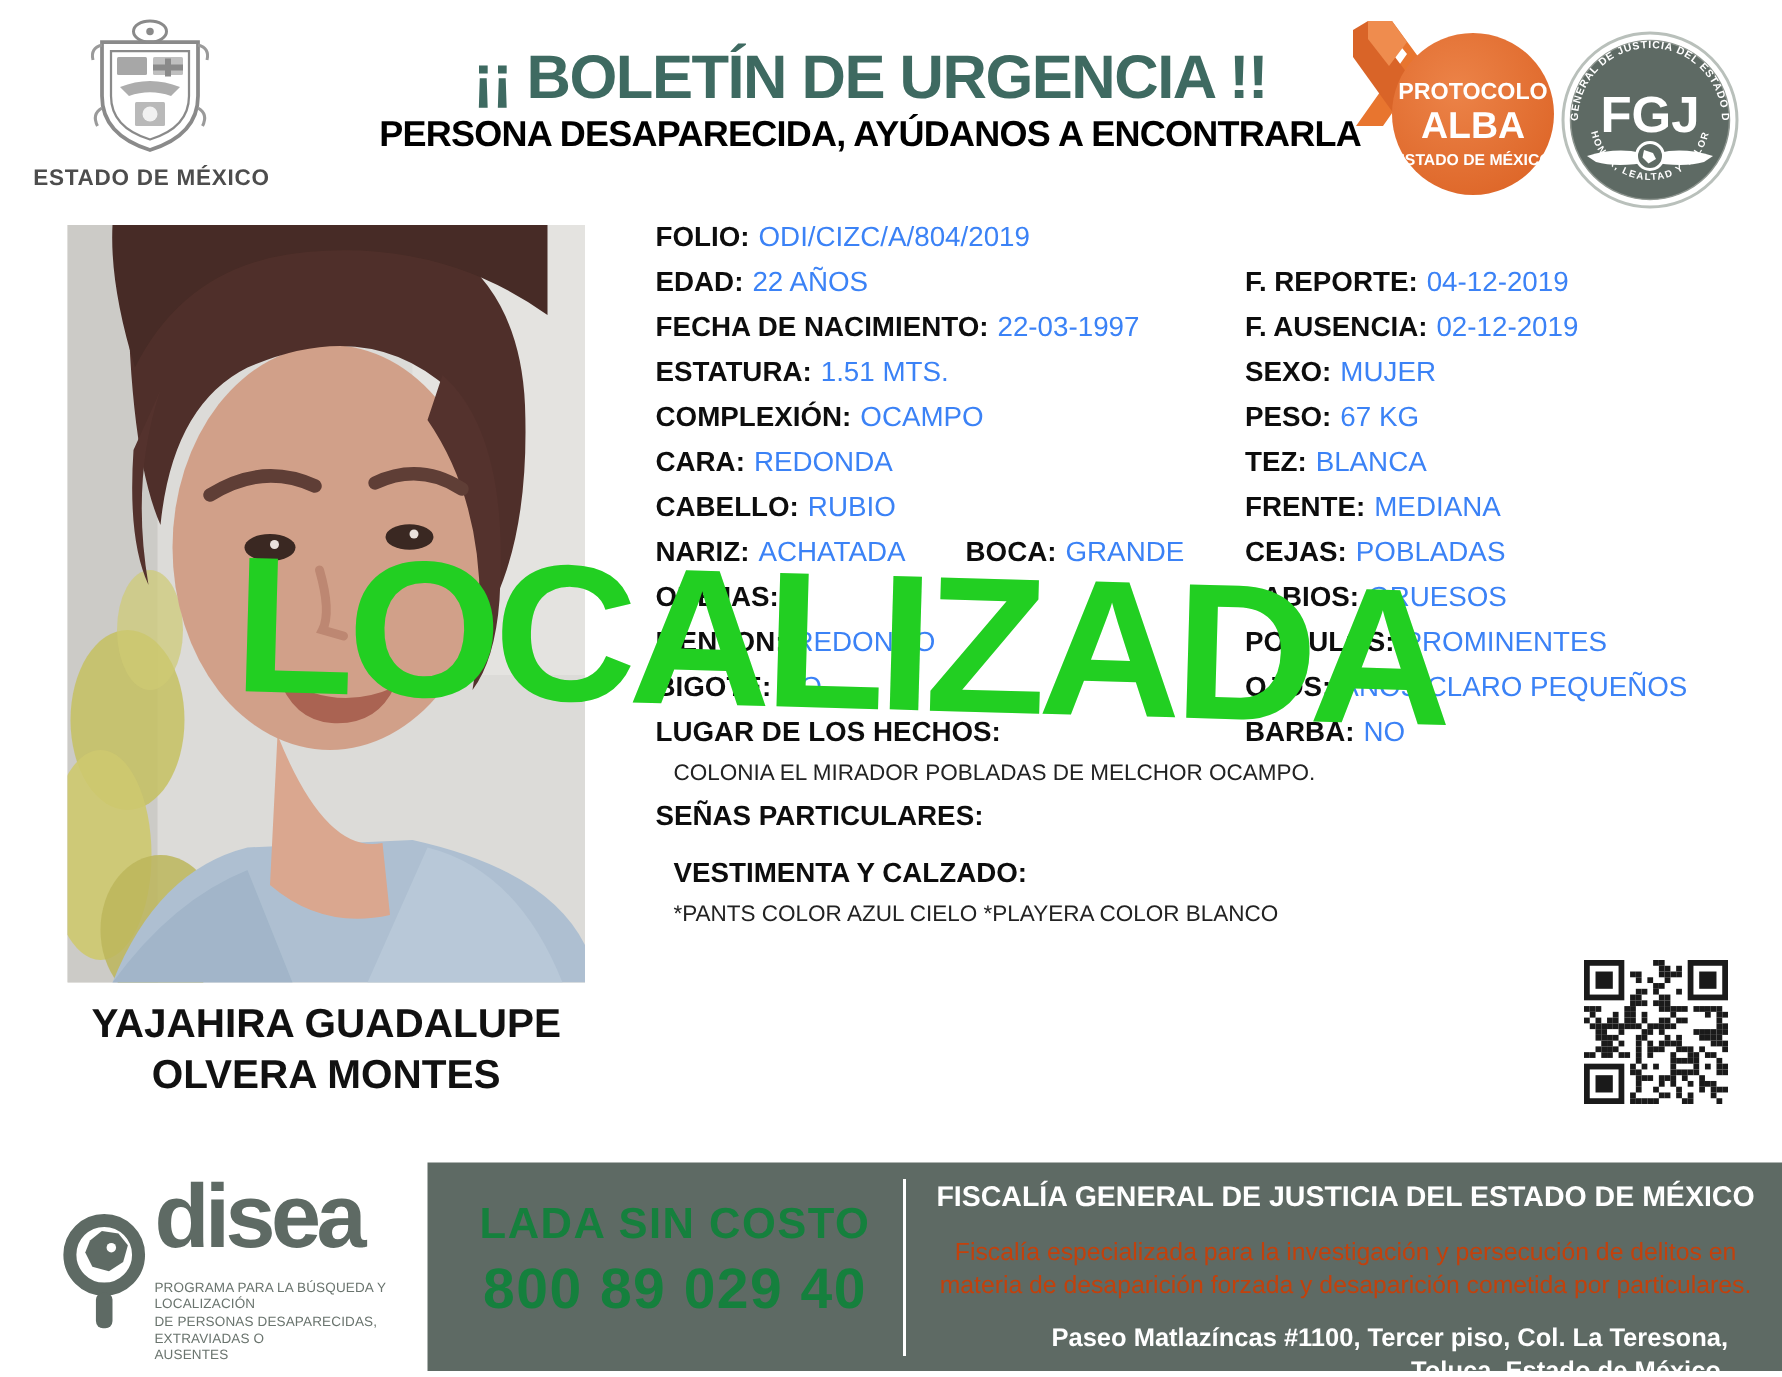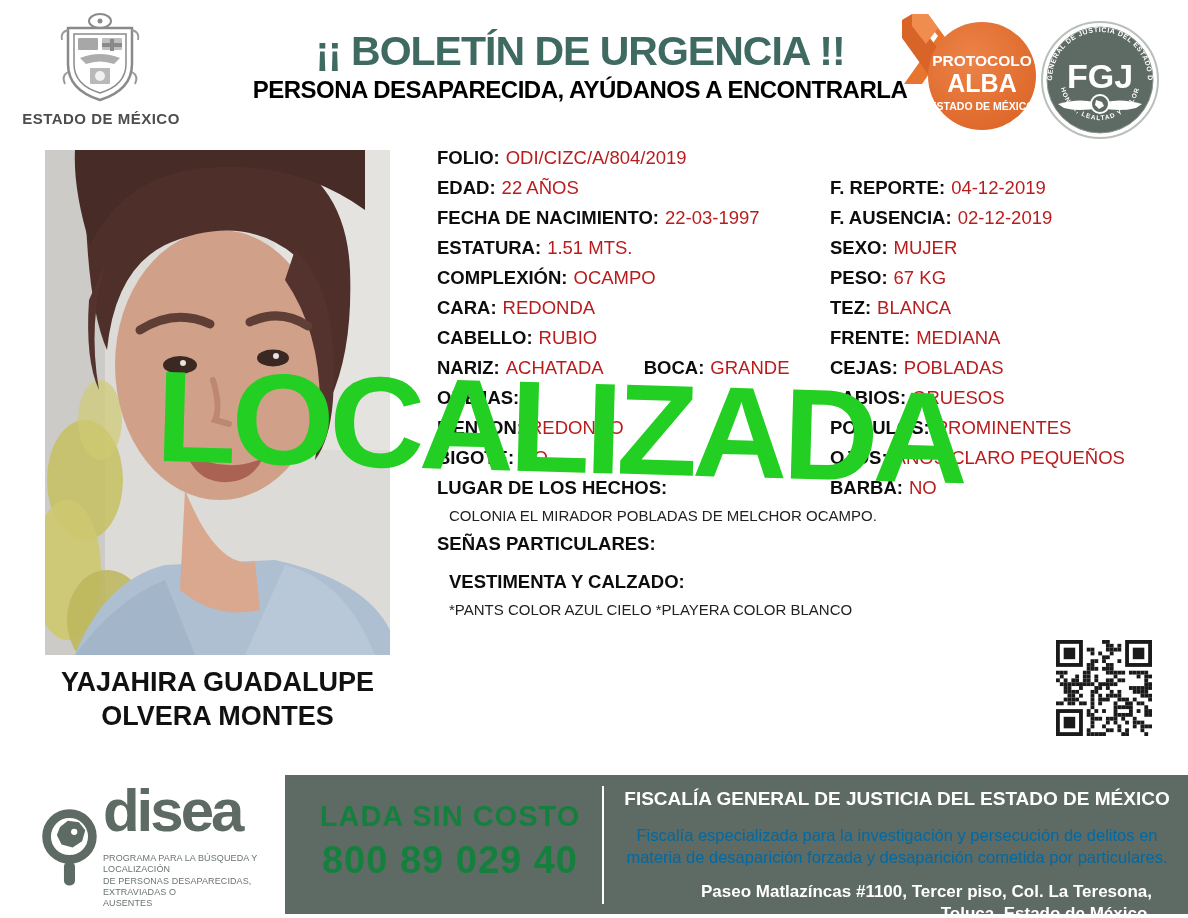--- a/index.html
+++ b/index.html
@@ -23,35 +23,35 @@
       transform-origin:left top;line-height:1;}
   
   .name{position:absolute;left:30px;top:666px;width:375px;text-align:center;
       font-size:27px;font-weight:bold;line-height:1.25;color:#111;}
   
   .col{position:absolute;font-size:18.5px;}
   .col-left{left:437px;top:147px;width:400px;}
   .col-right{left:830px;top:177px;width:360px;}
   .frow{height:30px;white-space:nowrap;}
   .fl{font-weight:bold;color:#0d0d0d;}
-  .fv{color:#b91c1c;margin-left:6px;margin-top:35px;}
+  .fv{color:#3b82f6;margin-left:6px;margin-top:35px;}
   .fl2{font-weight:bold;margin-left:40px;}
   .fsub{height:26px;font-size:15px;color:#222;padding-left:12px;white-space:nowrap;}
   .gap-top{margin-top:8px;margin-left:12px;}
   
   .qr{position:absolute;left:1056px;top:640px;width:96px;height:96px;}
   
   .footer-bar{position:absolute;left:285px;top:775px;width:903px;height:139px;background:#5e6a64;}
   .lada{position:absolute;left:300px;top:800px;width:300px;text-align:center;color:#15803d;}
   .lada-l1{font-size:29px;font-weight:bold;letter-spacing:1px;}
   .lada-l2{font-size:38px;font-weight:bold;margin-top:6px;letter-spacing:1px;}
   .divider{position:absolute;left:602px;top:786px;width:2px;height:118px;background:#ffffff;}
   .fisc{position:absolute;left:614px;top:788px;width:566px;color:#fff;}
   .fisc-title{font-size:19px;font-weight:bold;text-align:center;letter-spacing:0;}
-  .fisc-desc{font-size:16.5px;color:#0369a1;text-align:center;margin-top:14px;line-height:1.35;}
+  .fisc-desc{font-size:16.5px;color:#c2410c;text-align:center;margin-top:14px;line-height:1.35;}
   .fisc-addr{font-size:17px;font-weight:bold;text-align:right;padding-right:28px;margin-top:12px;line-height:1.3;}
   .odisea{position:absolute;left:30px;top:782px;width:250px;}
   .odisea-row{display:flex;align-items:center;}
   .odisea-text{margin-left:-6px;}
   .odisea-brand{font-size:60px;font-weight:bold;color:#5e6a64;letter-spacing:-3px;line-height:.95;}
   .odisea-desc{font-size:9px;color:#6a746e;line-height:1.25;margin-top:14px;letter-spacing:.1px;}
   .odisea-phone{font-size:30px;font-weight:bold;color:#5e6a64;margin-top:6px;letter-spacing:.5px;white-space:nowrap;}
 </style>
 </head>
 <body>

